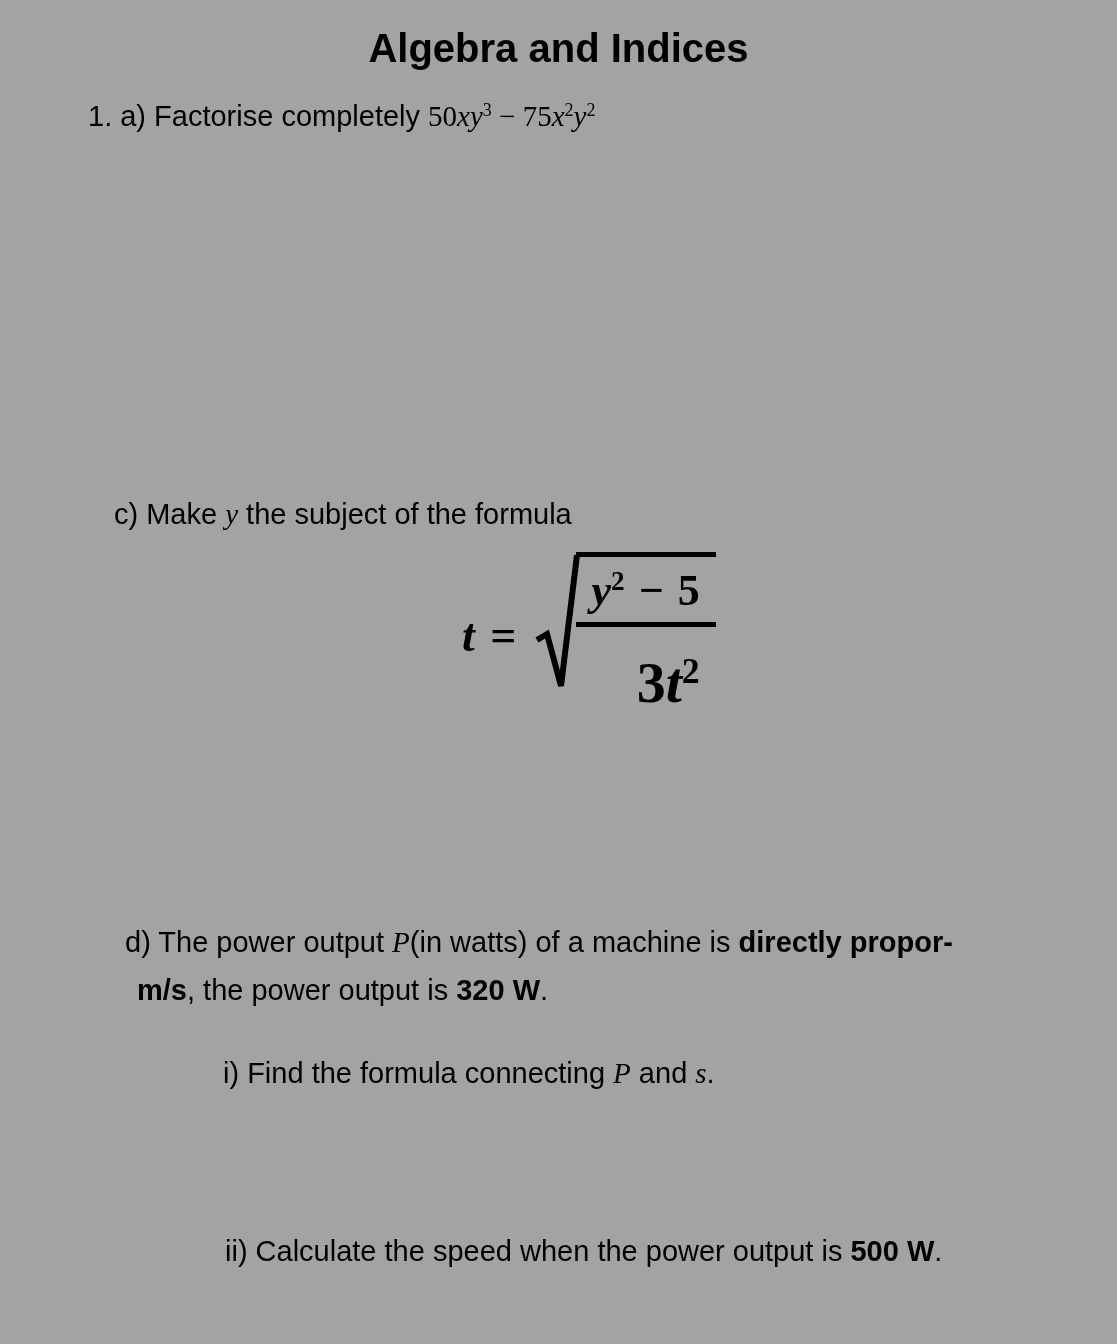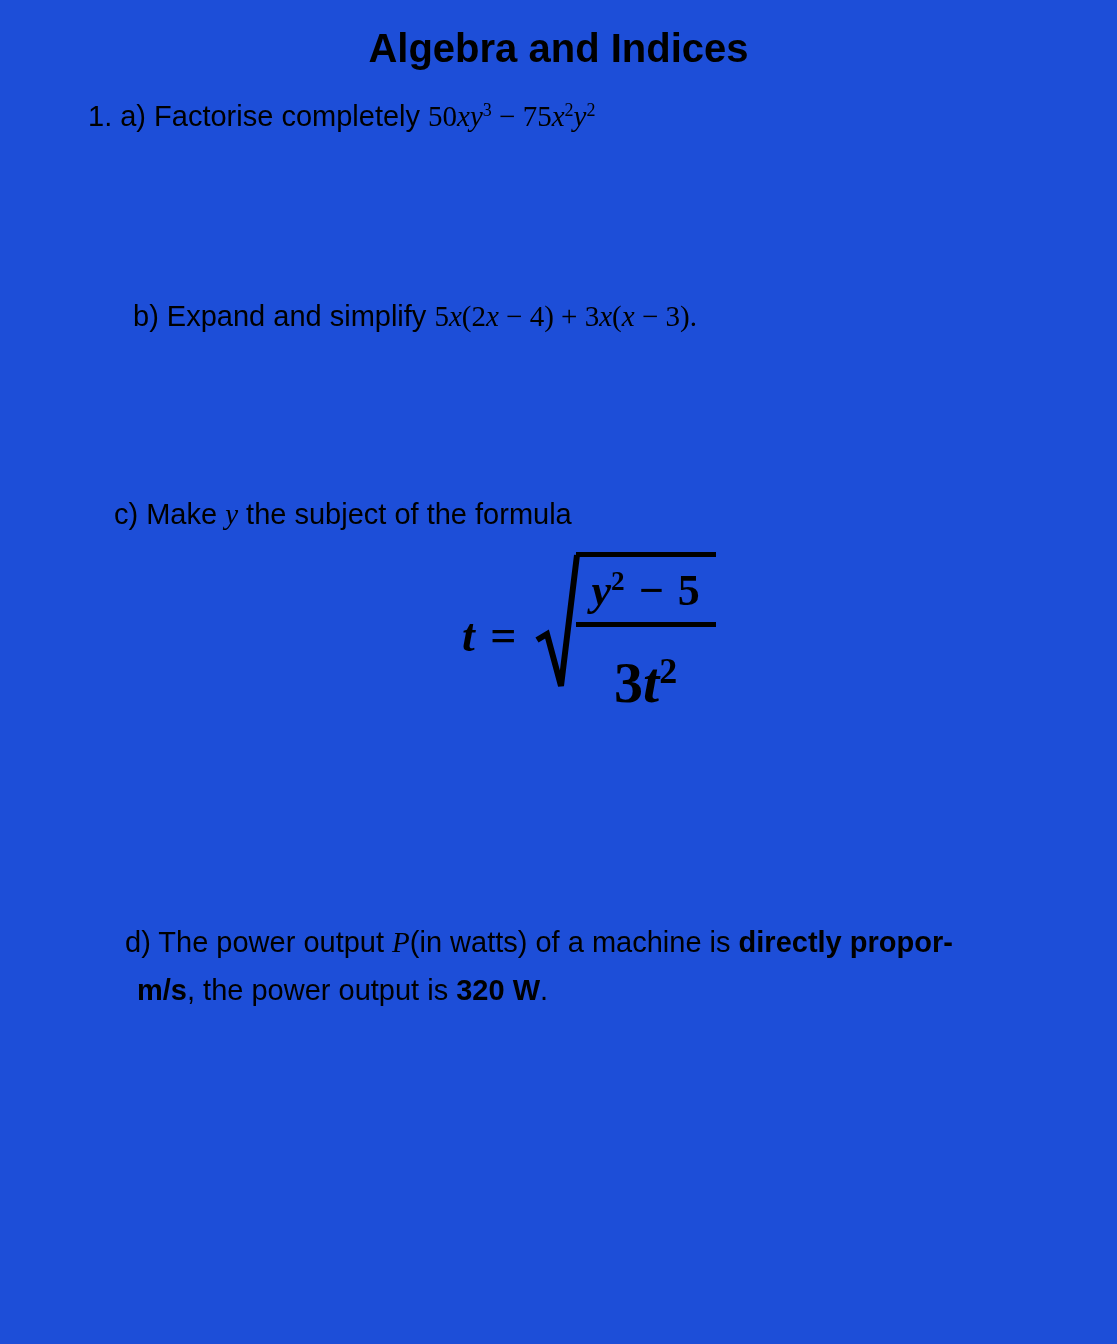--- a/index.html
+++ b/index.html
@@ -1,20 +1,20 @@
 <!DOCTYPE html>
 <html><head>
 <meta charset="utf-8">
 <style>
   html, body { margin: 0; padding: 0; background: #ffffff; }
   #page {
     position: relative;
     width: 1117px;
     height: 1344px;
-    background: #1d4ed8;
+    background: #a3a3a3;
     color: #000000;
     font-family: "Liberation Sans", sans-serif;
     overflow: hidden;
   }
   .abs { position: absolute; white-space: nowrap; }
   .line { font-size: 29px; line-height: 36px; }
 
   
   .t { font-family: "Liberation Sans", sans-serif; }
   .b { font-family: "Liberation Sans", sans-serif; font-weight: bold; }
@@ -47,36 +47,35 @@
   #formula {
     top: 552px; left: 462px;
     display: flex; align-items: center;
   }
   #formula .lhs { font-size: 46px; margin-right: 16px; letter-spacing: 2px; }
   .sqrt { display: flex; align-items: flex-start; }
   .sqrt svg { display: block; }
   .radicand {
     border-top: 5px solid #000;
     margin-left: -5px;
-    display: inline-flex; flex-direction: column; align-items: center;
+    display: inline-flex; flex-direction: column; align-items: flex-end;
   }
   .num { font-size: 44px; line-height: 1.1; padding: 9px 16px 7px; }
   .fbar { align-self: stretch; height: 5px; background: #000; }
   .den { font-size: 58px; line-height: 1.1; padding: 23px 16px 3px; }
 </style>
 </head>
 <body>
 
 <div id="page">
 
   <div id="title" class="abs">Algebra and Indices</div>
 
   <div class="abs line" style="top:98px; left:88px;"><span class="t">1. a) Factorise completely </span><span class="n">50</span><span class="v">xy</span><span class="nsup">3</span><span class="n"> − </span><span class="n">75</span><span class="v">x</span><span class="nsup">2</span><span class="v">y</span><span class="nsup">2</span></div>
 
-  <div class="abs line" style="top:298px; left:133px;"><span class="t">b) Expand and simplify </span><span class="n">5</span><span class="v">x</span><span class="n">(2</span><span class="v">x</span><span class="n"> − 4) + 3</span><span class="v">x</span><span class="n">(</span><span class="v">x</span><span class="n"> − 3).</span></div>
 
   <div class="abs line" style="top:496px; left:114px;"><span class="t">c) Make </span><span class="v">y</span><span class="t"> the subject of the formula</span></div>
 
   <div id="formula" class="abs">
     <span class="lhs"><span class="fv">t</span><span class="fn"> = </span></span>
     <span class="sqrt">
       <svg width="46" height="142" viewBox="0 0 46 142">
         <polyline points="2,88 12,82 26,134 42,3" fill="none" stroke="#000000" stroke-width="6" stroke-linejoin="miter"></polyline>
       </svg>
       <span class="radicand">
@@ -85,15 +84,17 @@
         <span class="den"><span class="fn">3</span><span class="fv">t</span><span class="fnsup">2</span></span>
       </span>
     </span>
   </div>
 
   <div id="q1d" class="abs" style="top:918px; left:125px;">
     <div class="line"><span class="t">d) The power output </span><span class="v">P</span><span class="t">(in watts) of a machine is </span><span class="b">directly propor-</span></div>
     <div class="line cont"><span class="b">m/s</span><span class="t">, the power output is </span><span class="b">320 W</span><span class="t">.</span></div>
   </div>
 
+  <div class="abs line" style="top:1055px; left:223px;"><span class="t">i) Find the formula connecting </span><span class="v">P</span><span class="t"> and </span><span class="v">s</span><span class="t">.</span></div>
 
+  <div class="abs line" style="top:1233px; left:225px;"><span class="t">ii) Calculate the speed when the power output is </span><span class="b">500 W</span><span class="t">.</span></div>
 
 </div>
 
 </body></html>

